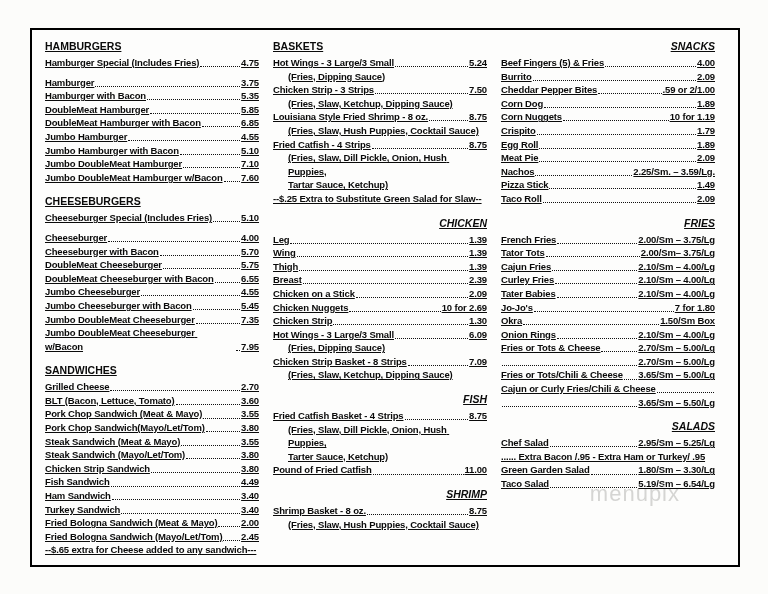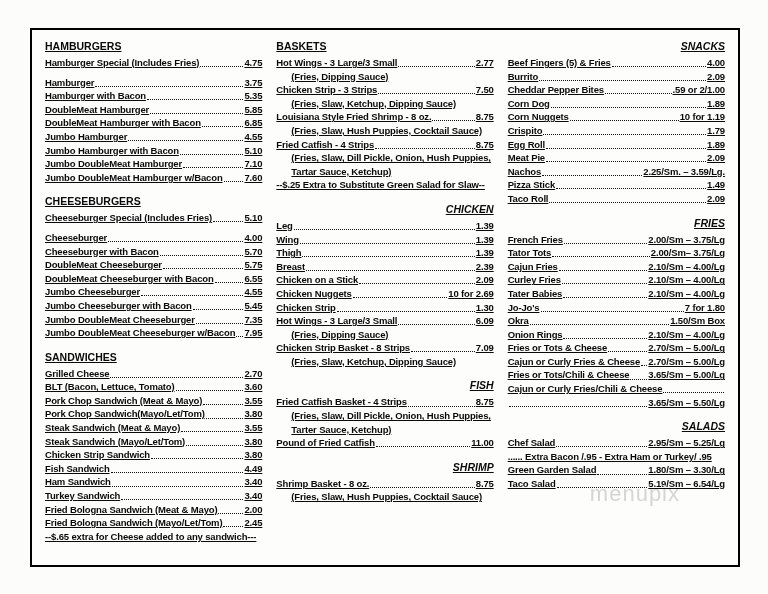--- a/index.html
+++ b/index.html
@@ -9,21 +9,21 @@
     font-family:"Liberation Sans", sans-serif;
     color:#0a0a0a;
     overflow:hidden;
   }
   .page { position:relative; width:768px; height:594px; box-sizing:border-box; }
   .sheet {
     position:absolute; left:30px; top:28px; right:28px; bottom:27px;
     border:2px solid #000;
     background:#fdfdfc;
     box-sizing:border-box;
-    padding:10px 13px 6px 13px;
+    padding:10px 23px 6px 13px;
     display:flex;
     gap:14px;
   }
   .col { flex:1 1 0; min-width:0; }
   .menu-section { margin:0 0 11px 0; }
   .sec-title {
     font-size:10.5px;
     font-weight:700;
     margin:0 0 4px 0;
     text-decoration:underline;
@@ -237,21 +237,21 @@
       </section>
     </div>
 
     <div class="col">
       <section class="menu-section">
         <h2 class="sec-title">BASKETS</h2>
         <ul class="items">
             <li class="item">
               <span class="label">Hot Wings - 3 Large/3 Small</span>
               <span class="dots"></span>
-              <span class="price">2.77</span>
+              <span class="price">5.24</span>
             </li>
             <li class="item indent plain"><span class="label">(Fries, Dipping Sauce)</span></li>
             <li class="item">
               <span class="label">Chicken Strip - 3 Strips</span>
               <span class="dots"></span>
               <span class="price">7.50</span>
             </li>
             <li class="item indent plain"><span class="label">(Fries, Slaw, Ketchup, Dipping Sauce)</span></li>
             <li class="item">
               <span class="label">Louisiana Style Fried Shrimp - 8 oz.</span>
@@ -458,21 +458,20 @@
               <span class="label">Onion Rings</span>
               <span class="dots"></span>
               <span class="price">2.10/Sm – 4.00/Lg</span>
             </li>
             <li class="item">
               <span class="label">Fries or Tots &amp; Cheese</span>
               <span class="dots"></span>
               <span class="price">2.70/Sm – 5.00/Lg</span>
             </li>
             <li class="item">
-              <span class="label">Cajun or Curly Fries &amp; Cheese</span>
               <span class="dots"></span>
               <span class="price">2.70/Sm – 5.00/Lg</span>
             </li>
             <li class="item">
               <span class="label">Fries or Tots/Chili &amp; Cheese</span>
               <span class="dots"></span>
               <span class="price">3.65/Sm – 5.00/Lg</span>
             </li>
             <li class="item">
               <span class="label">Cajun or Curly Fries/Chili &amp; Cheese</span>

